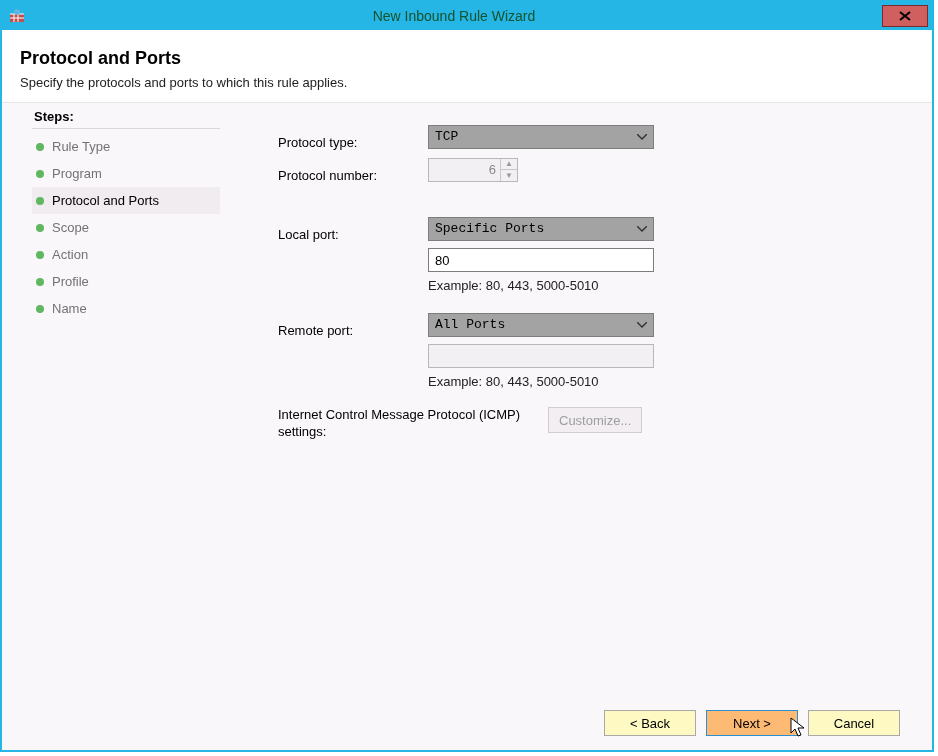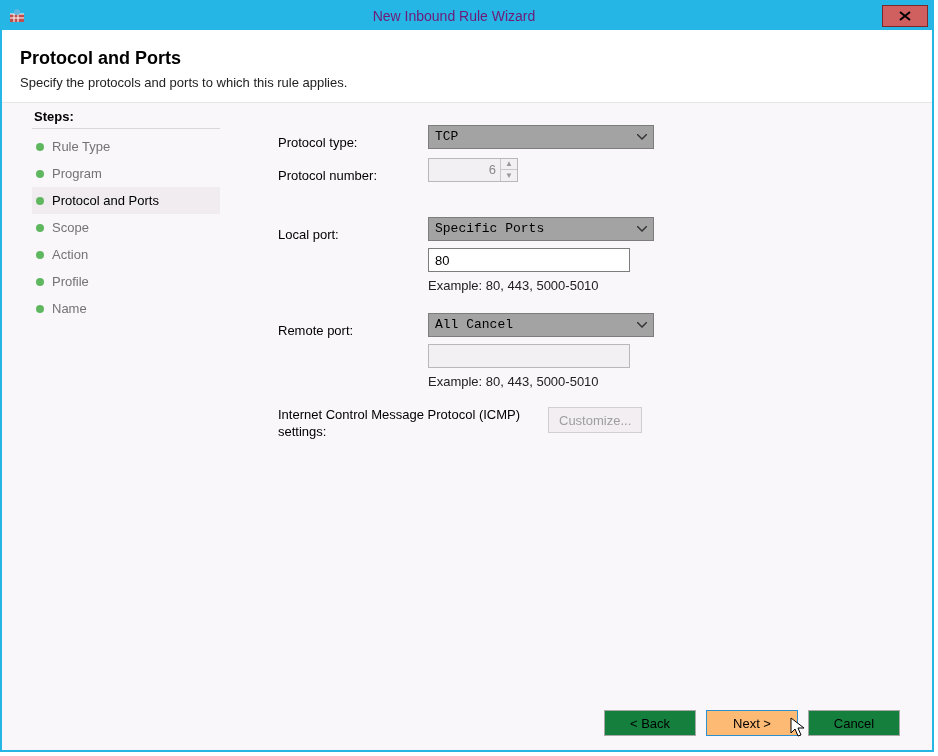--- a/index.html
+++ b/index.html
@@ -31,21 +31,21 @@
     height: 18px;
     margin-left: 6px;
     display: flex;
     align-items: center;
     justify-content: center;
   }
   .titlebar .title {
     flex: 1;
     text-align: center;
     font-size: 14px;
-    color: #701a75;
+    color: #14532d;
   }
   .titlebar .close {
     width: 44px;
     height: 20px;
     background: #d06060;
     border: 1px solid #7a2a2a;
     display: flex;
     align-items: center;
     justify-content: center;
     margin-right: 4px;
@@ -174,21 +174,21 @@
   .spin div {
     flex:1;
     display:flex;
     align-items:center;
     justify-content:center;
     font-size: 8px;
     color:#999;
   }
   .spin div:first-child { border-bottom:1px solid #c8c8c8; }
   .text-input {
-    width: 202px;
+    width: 226px;
     height: 24px;
     border: 1px solid #7d7d7d;
     padding: 0 6px;
     box-sizing: border-box;
     background:#fff;
   }
   .text-input.disabled {
     background: #f3f0f3;
     color:#888;
     border-color:#b8b8b8;
@@ -205,21 +205,21 @@
     margin-top: 8px;
   }
   .icmp-row .lbl {
     width: 270px;
     line-height: 1.3;
   }
   .btn {
     height: 26px;
     min-width: 92px;
     border: 1px solid #a8a8a8;
-    background: #15803d;
+    background: #fef9c3;
     font-family: inherit;
     font-size: 13px;
     padding: 0 10px;
     cursor: default;
     display:inline-flex;
     align-items:center;
     justify-content:center;
     box-sizing:border-box;
   }
   .btn.disabled {
@@ -348,21 +348,21 @@
         </div>
         <div class="form-row">
           <span class="lbl"></span>
           <input class="text-input" value="80" style="">
         </div>
         <div class="example">Example: 80, 443, 5000-5010</div>
 
         <div class="form-row">
           <span class="lbl">Remote port:</span>
           <div class="select">
-            <span>All Cancel</span>
+            <span>All Ports</span>
             <span class="chev">
               <svg width="10" height="6" viewBox="0 0 10 6">
                   <path d="M0 0 L5 5 L10 0" fill="none" stroke="#333" stroke-width="1.4"></path>
                 </svg>
             </span>
           </div>
         </div>
         <div class="form-row">
           <span class="lbl"></span>
           <input class="text-input disabled" disabled="" value="" style="">

